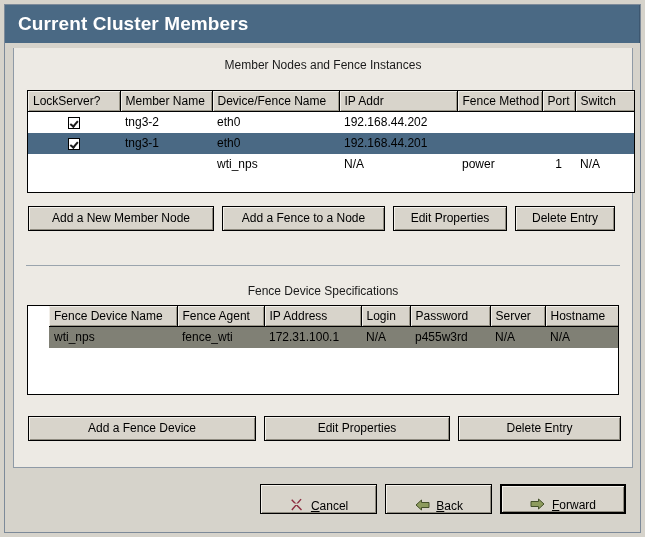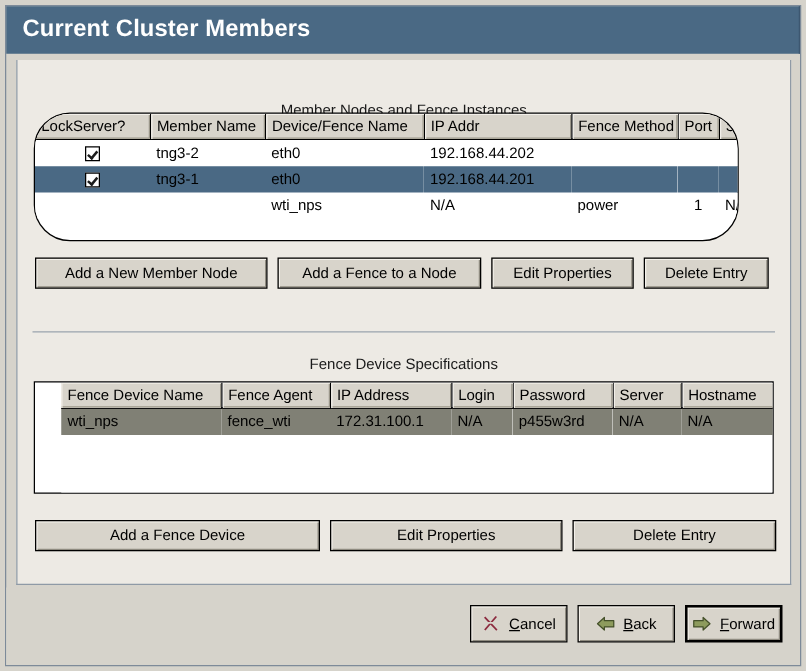--- a/index.html
+++ b/index.html
@@ -177,25 +177,25 @@
     display: flex;
     gap: 8px;
   }
   .fbtn {
     background: #d8d4cb;
     border: 1px solid #000000;
     box-shadow: inset 1px 1px 0 #f4f1eb, inset -1px -1px 0 #8f8b80;
     height: 30px;
     min-width: 78px;
     display: flex;
-    align-items: center;
+    align-items: flex-end;
     justify-content: center;
     gap: 6px;
     font-size: 12px;
-    padding: 0 4px;
+    padding: 0 28px;
     box-sizing: border-box;
     cursor: default;
     user-select: none;
   }
   .fbtn.default-btn { border: 2px solid #000000; }
   .fbtn .ico { display: inline-flex; width: 16px; height: 16px; align-items:center; justify-content:center;}
   .mn { text-decoration: underline; }
 
   
   .list-filler { background: #ffffff; }
@@ -207,23 +207,23 @@
 
   <div class="window-frame"></div>
 
   <div class="titlebar">
     <span class="titlebar-text">Current Cluster Members</span>
   </div>
 
   <div class="content-panel">
 
     <div style="position:absolute; left:0; top:0; width:618px;">
-      <div class="section-caption" style="margin-top:33px;">Member Nodes and Fence Instances</div>
-
-      <div class="table-wrap" style="position:absolute; left:13px; top:42px; width:564px; height:103px;border-radius:29px;">
+      <div class="section-caption" style="margin-top:10px;">Member Nodes and Fence Instances</div>
+
+      <div class="table-wrap" style="position:absolute; left:13px; top:42px; width:608px; height:103px;">
         <table class="grid">
           <colgroup>
             <col style="width:92px">
             <col style="width:92px">
             <col style="width:127px">
             <col style="width:118px">
             <col style="width:85px">
             <col style="width:33px">
             <col style="width:65px">
           </colgroup>

